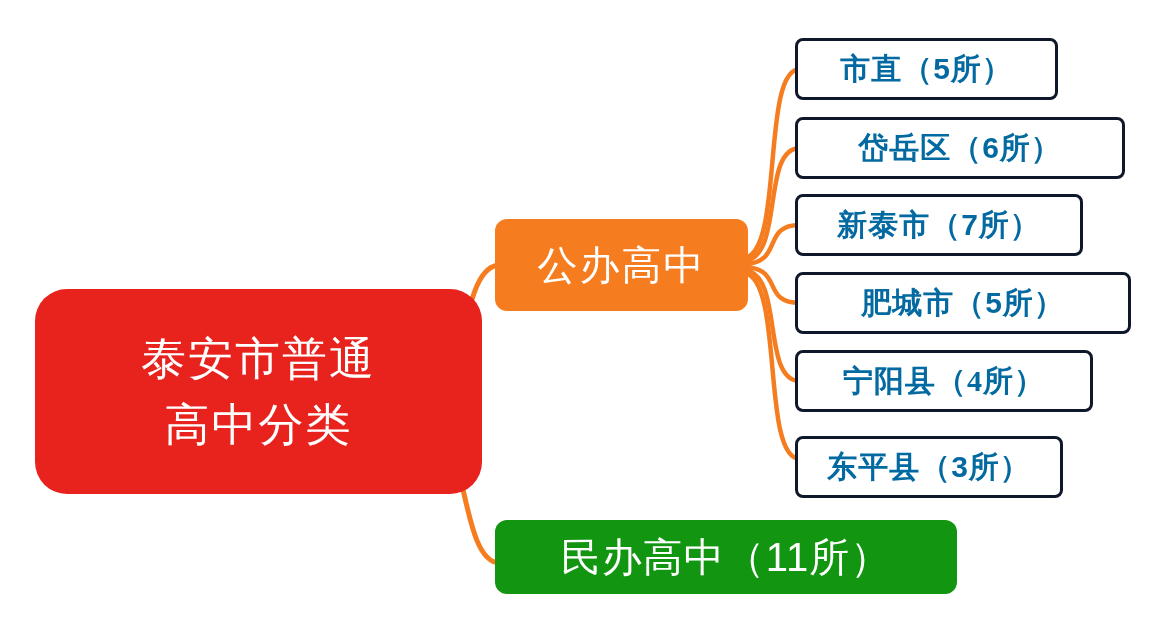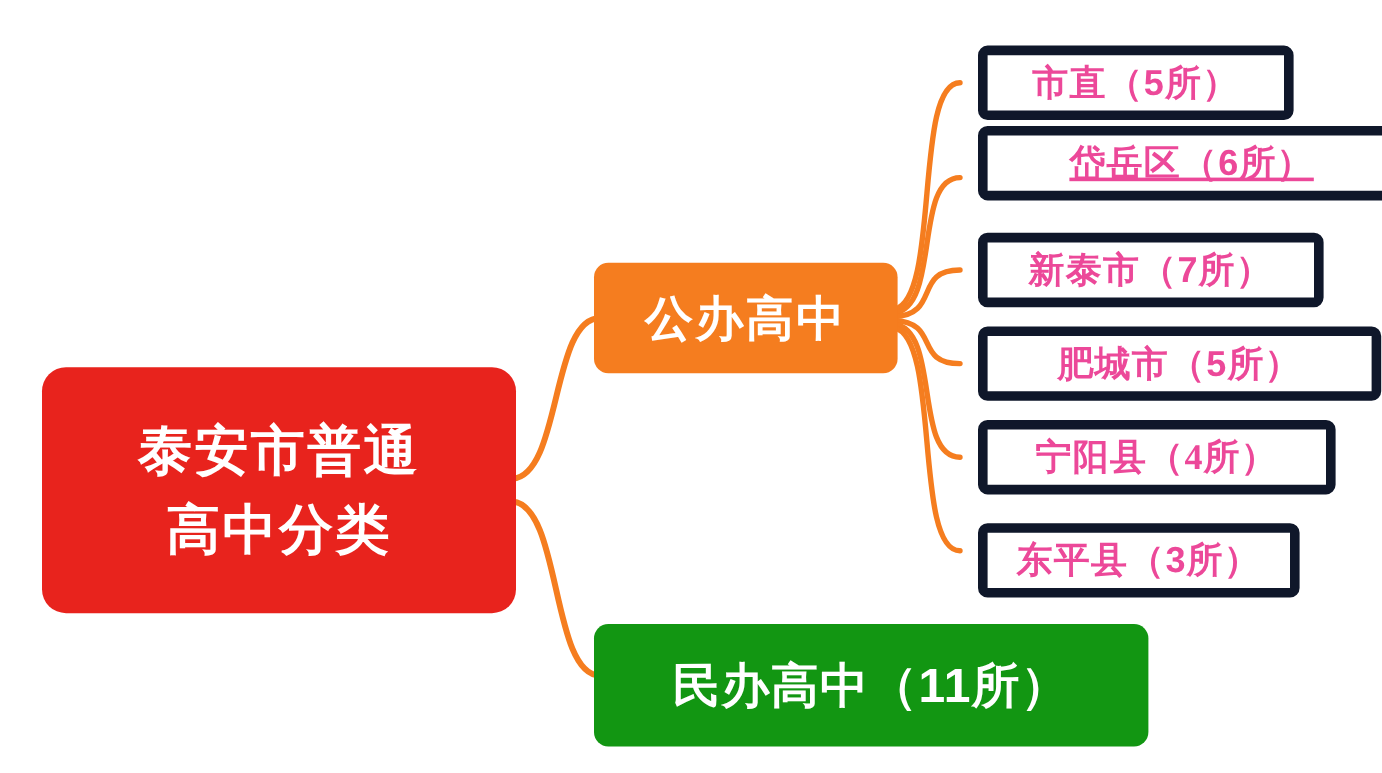--- a/index.html
+++ b/index.html
@@ -19,66 +19,65 @@
     left: 0; top: 0;
     width: 1152px; height: 644px;
     pointer-events: none;
   }
   .node {
     position: absolute;
     display: flex;
     flex-direction: column;
     align-items: center;
     justify-content: center;
-    font-weight: bold;
+    font-weight: normal;
     text-align: center;
   }
   .node-root {
-    left: 35px; top: 306px; width: 395px; height: 205px;
+    left: 35px; top: 289px; width: 447px; height: 205px;
     background: #e8231d;
     color: #ffffff;
-    border-radius: 20px;
+    border-radius: 32px;
     font-size: 45px;
     line-height: 1.45;
     letter-spacing: 2px;
   }
   .node-public {
     left: 495px; top: 219px; width: 253px; height: 92px;
     background: #f57d1f;
     color: #ffffff;
     border-radius: 12px;
     font-size: 40px;
     letter-spacing: 2px;
   }
   .node-private {
-    left: 495px; top: 520px; width: 462px; height: 102px;
+    left: 495px; top: 520px; width: 462px; height: 74px;
     background: #129612;
     color: #ffffff;
     border-radius: 12px;
     font-size: 40px;
     letter-spacing: 1px;
   }
   .leaf {
     position: absolute;
     left: 795px;
     height: 62px;
     background: #ffffff;
-    border: 8px solid #0f172a;
+    border: 3px solid #0f172a;
     border-radius: 8px;
     display: flex;
     align-items: center;
     justify-content: center;
     font-weight: bold;
     font-size: 30px;
-    color: #ec4899;
+    color: #0369a1;
     letter-spacing: 1px;
-    margin-left: 20px;
   }
   .leaf-0 { top: 38px;  width: 263px; }
-  .leaf-1 { top: 105px; width: 356px; text-decoration: underline; }
+  .leaf-1 { top: 117px; width: 330px; }
   .leaf-2 { top: 194px; width: 288px; }
   .leaf-3 { top: 272px; width: 336px; }
   .leaf-4 { top: 350px; width: 298px; font-family: Liberation Serif, serif; }
   .leaf-5 { top: 436px; width: 268px; }
 </style>
 </head>
 <body>
 
 <div class="canvas">
 

